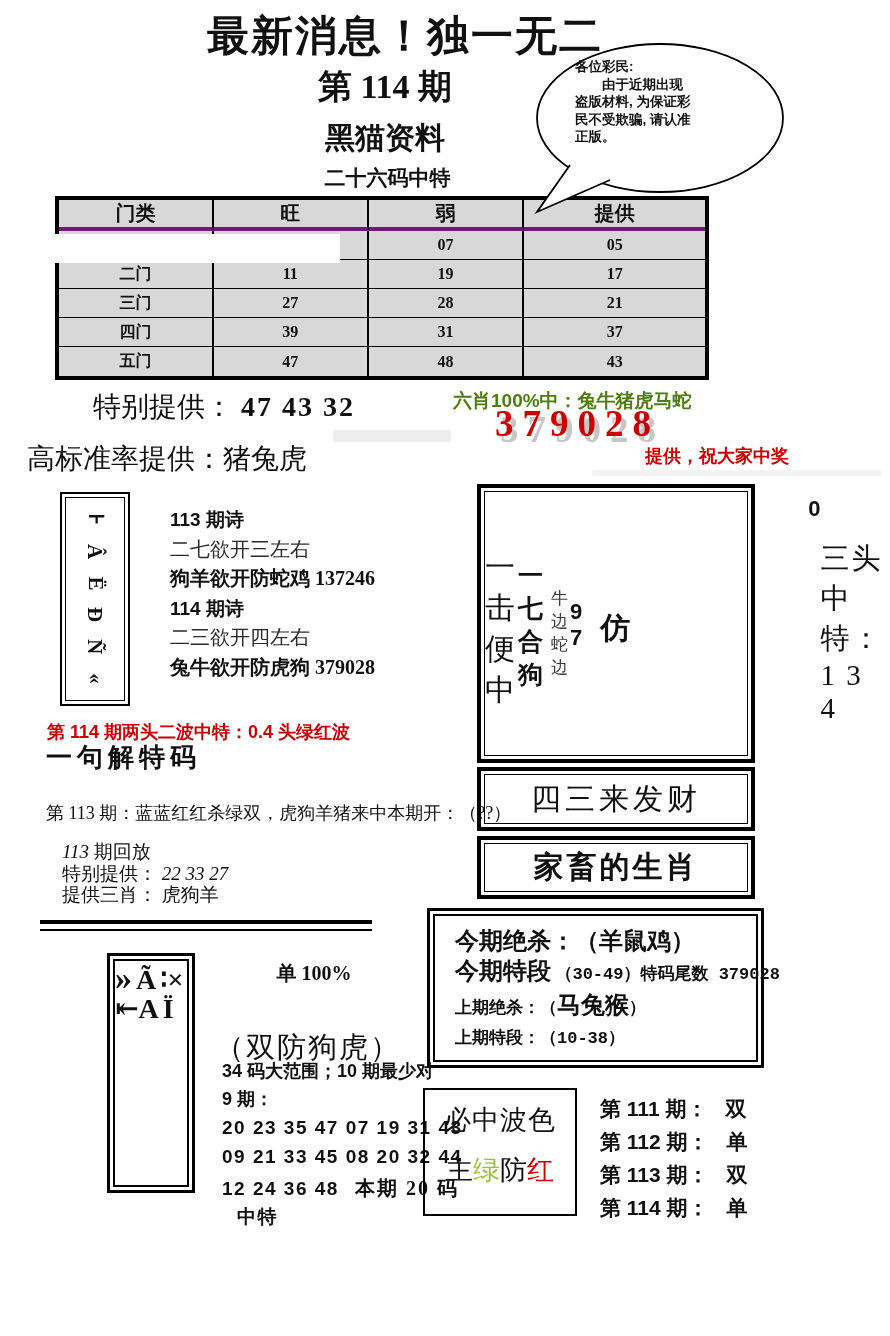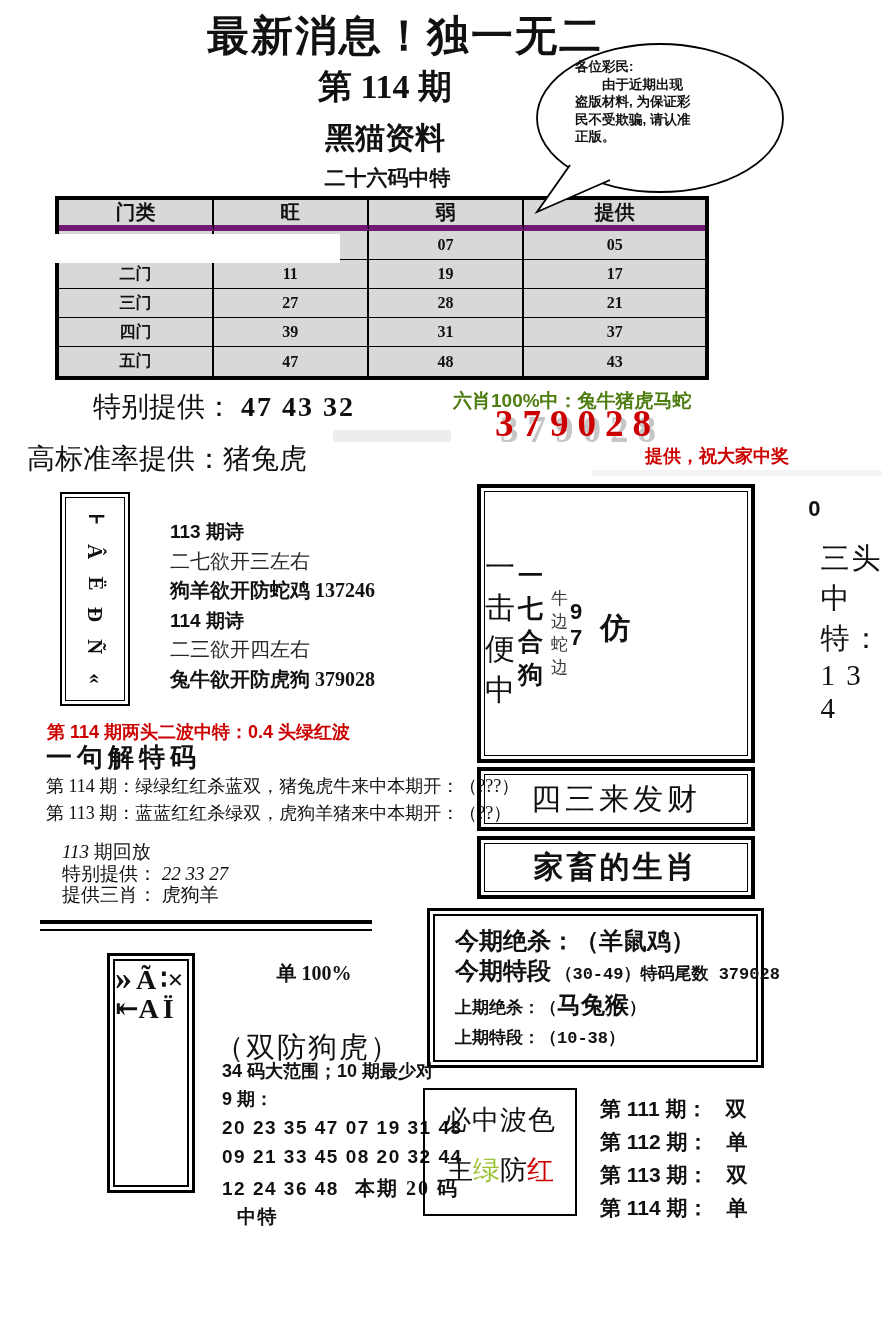--- a/index.html
+++ b/index.html
@@ -23,21 +23,21 @@
   .bubble-text{left:575px;top:58px;width:205px;z-index:7;
     font-family:"Liberation Sans","DejaVu Sans",sans-serif;
     font-size:13.5px;font-weight:bold;line-height:17.5px;}
 
   
   .lot-table{left:55px;top:196px;width:646px;border:4px solid #000;background:#d8d8d8;z-index:2;}
   .trow{display:flex;}
   .tcell{box-sizing:border-box;border-right:2px solid #000;border-bottom:1px solid #000;
     display:flex;align-items:center;justify-content:center;background:#d8d8d8;}
   .tcell:last-child{border-right:none;}
-  .thead .tcell{height:31px;font-size:20px;font-weight:bold;border-bottom:6px solid #701a75;}
+  .thead .tcell{height:31px;font-size:20px;font-weight:bold;border-bottom:4px solid #701a75;}
   .tbody .tcell{height:29px;font-size:16px;font-weight:bold;}
   .tbody .trow:last-child .tcell{border-bottom:none;}
   .c0{width:161px;} .c1{width:161px;} .c2{width:162px;} .c3{width:188px;}
   .blur-patch{left:28px;top:234px;width:312px;height:29px;background:#fff;z-index:4;filter:blur(0.6px);}
 
   
   .special-line{left:93px;top:388px;font-size:28px;}
   .special-line .nums{font-weight:bold;letter-spacing:2px;margin-left:8px;}
   .six-head{left:453px;top:388px;font-size:19px;font-weight:bold;}
   .six-num{left:495px;top:402px;font-size:37px;font-weight:bold;letter-spacing:9px;
@@ -52,21 +52,21 @@
   .dbox2-in{border:2px solid #000;width:100%;height:100%;box-sizing:border-box;}
 
   
   .glyphbox1{left:60px;top:492px;width:70px;height:214px;}
   .glyphbox1 .dbox-in{display:flex;flex-direction:column;align-items:center;justify-content:space-around;padding:6px 0;}
   .glyphbox1 .g{font-size:21px;font-weight:bold;transform:rotate(90deg);line-height:1;}
   .glyphbox2{left:107px;top:953px;width:88px;height:240px;}
   .glyphbox2 .g{font-size:28px;font-weight:bold;line-height:1;}
 
   
-  .poems{left:170px;top:505px;font-size:20px;line-height:29.5px;margin-top:12px;}
+  .poems{left:170px;top:505px;font-size:20px;line-height:29.5px;}
   .poems .pl{white-space:nowrap;}
   .poems .pl:nth-child(1),.poems .pl:nth-child(4){font-weight:bold;font-family:"Liberation Sans","DejaVu Sans",sans-serif;font-size:19px;}
   .poems .pl:nth-child(3),.poems .pl:nth-child(6){font-weight:bold;}
   .poems .pl:nth-child(2),.poems .pl:nth-child(5){color:#2a2a2a;}
 
   
   .strike-box{left:477px;top:484px;width:278px;height:279px;}
   .strike-box .dbox-in{display:flex;flex-direction:row;align-items:center;}
   .st1{margin-top:10px;font-size:30px;letter-spacing:3px;}
   .st2{margin-top:2px;font-size:25px;font-weight:bold;letter-spacing:8px;}
@@ -244,21 +244,20 @@
   </div>
 
   <div class="abs dbox boxjc">
     <div class="dbox-in">
       <span class="txt">家畜的生肖</span>
     </div>
   </div>
 
   <div class="abs red-head sans" style="color: rgb(204, 0, 0);">第 114 期两头二波中特：0.4 头绿红波</div>
   <div class="abs solver">一句解特码</div>
-  <div class="abs sline sl114">第 114 期：绿绿红红杀蓝双，猪兔虎牛来中本期开：（???）</div>
   <div class="abs sline sl113">第 113 期：蓝蓝红红杀绿双，虎狗羊猪来中本期开：（??）</div>
 
   <div class="abs replay">
     <div><span class="it">113</span><span> 期回放</span></div>
     <div><span>特别提供：</span> <span class="it">22 33 27</span></div>
     <div>提供三肖： 虎狗羊</div>
   </div>
   <div class="abs rule2"></div>
 
   <div class="abs dbox2 killbox">

